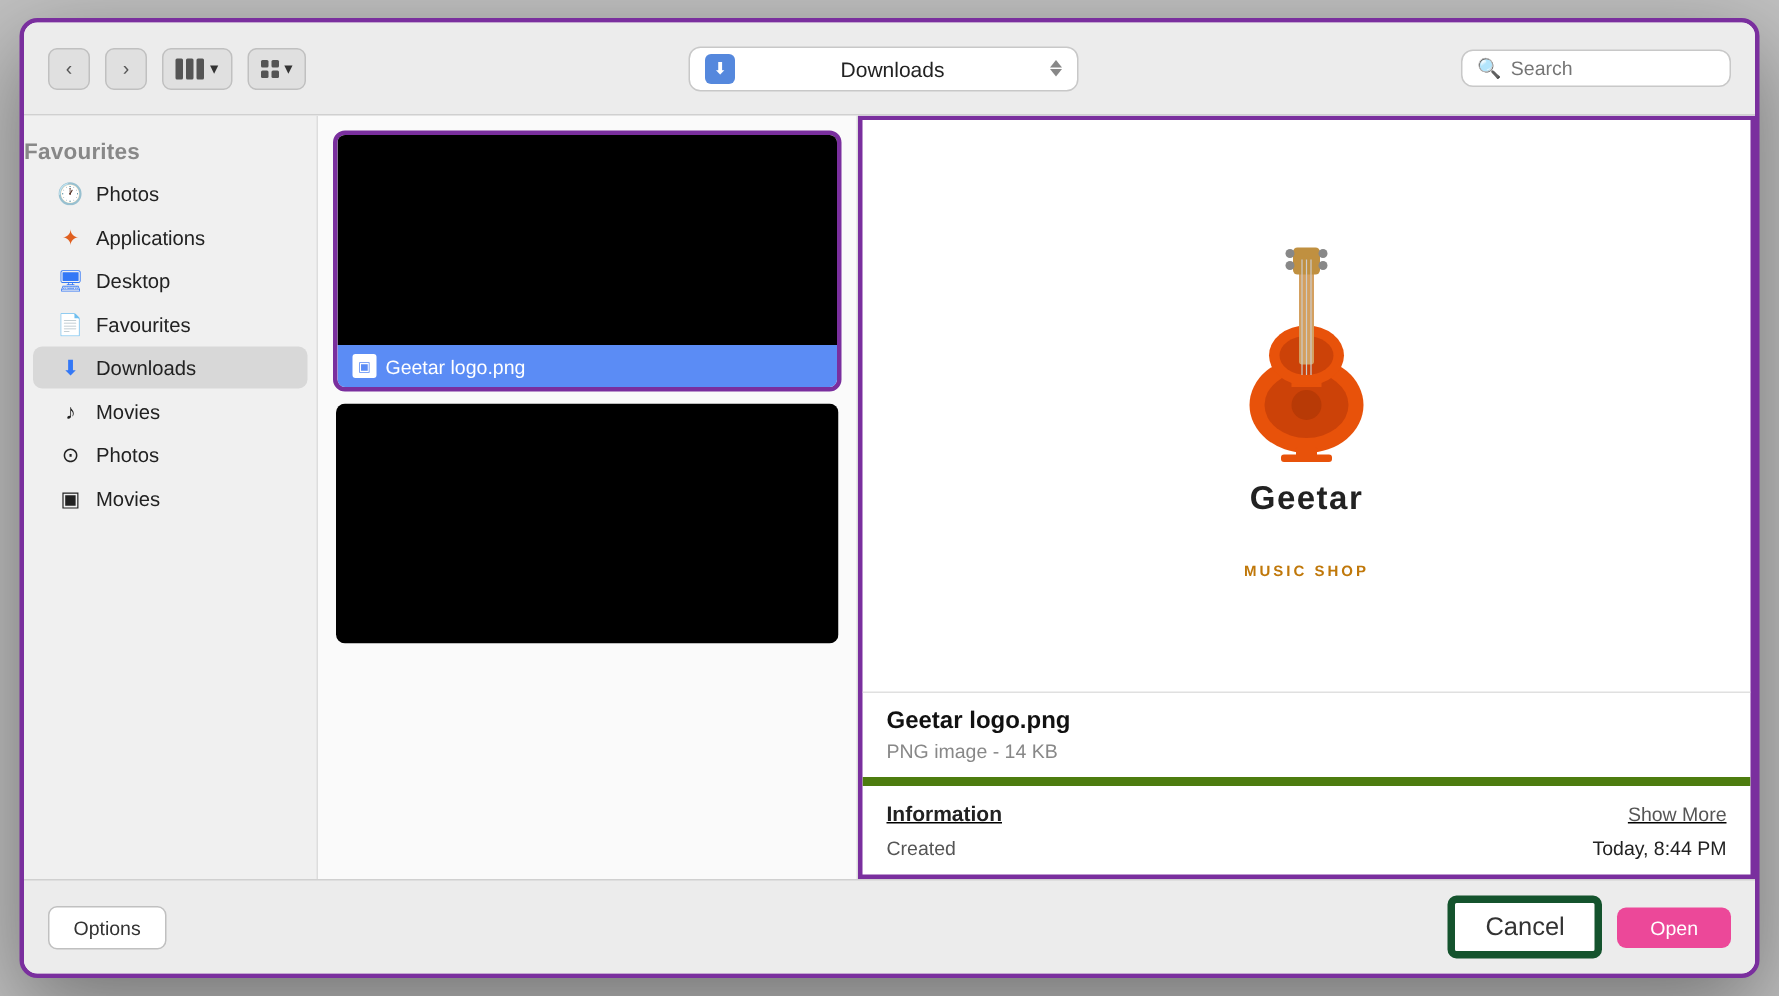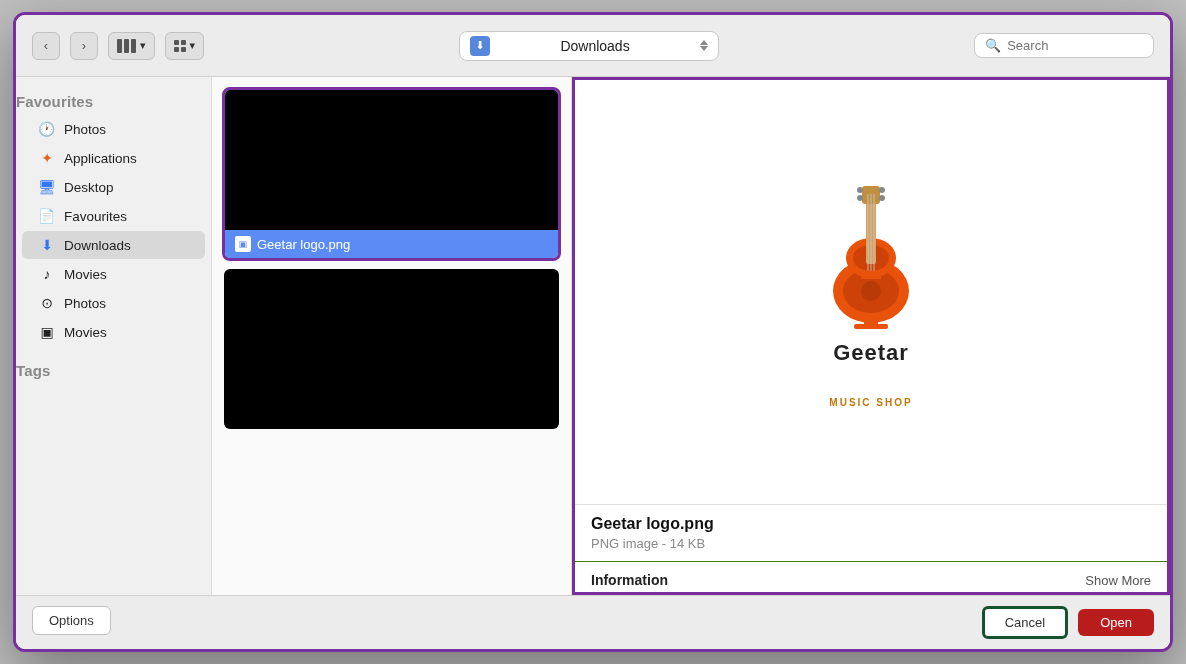--- a/index.html
+++ b/index.html
@@ -285,21 +285,22 @@
     }
     .file-meta {
       font-size: 13px;
       color: #888;
     }
     .info-section {
       display: flex;
       justify-content: space-between;
       align-items: center;
       padding: 10px 16px 4px;
-      border-top: 1px solid #4d7c0f;
+      border-top: 6px solid #4d7c0f;
+      text-decoration: underline;
     }
     .info-label {
       font-size: 14px;
       font-weight: 600;
       color: #222;
     }
     .show-more-btn {
       font-size: 13px;
       color: #555;
       cursor: pointer;
@@ -318,47 +319,47 @@
       color: #222;
       font-weight: 500;
     }
     
     .footer {
       background: #ececec;
       border-top: 1px solid #d0d0d0;
       padding: 10px 16px;
       display: flex;
       justify-content: space-between;
-      align-items: flex-start;
+      align-items: center;
     }
     .options-btn {
       background: white;
       border: 1px solid #c0c0c0;
       border-radius: 6px;
       padding: 6px 16px;
       font-size: 13px;
       color: #333;
       cursor: pointer;
     }
     .footer-right {
       display: flex;
       gap: 10px;
       align-items: center;
     }
     .cancel-btn {
       background: white;
-      border: 3px solid #14532d;
+      border: 5px solid #14532d;
       border-radius: 6px;
       padding: 6px 20px;
-      font-size: 13px;
+      font-size: 17px;
       color: #333;
       cursor: pointer;
     }
     .open-btn {
-      background: #b91c1c;
+      background: #ec4899;
       border: none;
       border-radius: 6px;
       padding: 6px 22px;
       font-size: 13px;
       color: white;
       cursor: pointer;
       font-weight: 500;
     }
     .chevron { font-size: 11px; }
   </style>
@@ -438,21 +439,20 @@
       </div>
       <div class="sidebar-item">
         <div class="sidebar-icon">⊙</div>
         <span>Photos</span>
       </div>
       <div class="sidebar-item">
         <div class="sidebar-icon">▣</div>
         <span>Movies</span>
       </div>
 
-      <div class="sidebar-section-label" style="margin-top:10px;">Tags</div>
     </div>
 
     <div class="main-content">
 
       <div class="file-list">
 
         <div class="file-item selected">
           <div class="file-thumbnail"></div>
           <div class="file-name-bar">
             <div class="file-name-icon">▣</div>
@@ -503,20 +503,24 @@
           </div>
         </div>
         <div class="preview-info">
           <div class="file-title">Geetar logo.png</div>
           <div class="file-meta">PNG image - 14 KB</div>
         </div>
         <div class="info-section">
           <span class="info-label">Information</span>
           <span class="show-more-btn">Show More</span>
         </div>
+        <div class="info-row">
+          <span class="info-key">Created</span>
+          <span class="info-value">Today, 8:44 PM</span>
+        </div>
       </div>
     </div>
   </div>
 
   <div class="footer">
     <button class="options-btn">Options</button>
     <div class="footer-right">
       <button class="cancel-btn">Cancel</button>
       <button class="open-btn">Open</button>
     </div>

